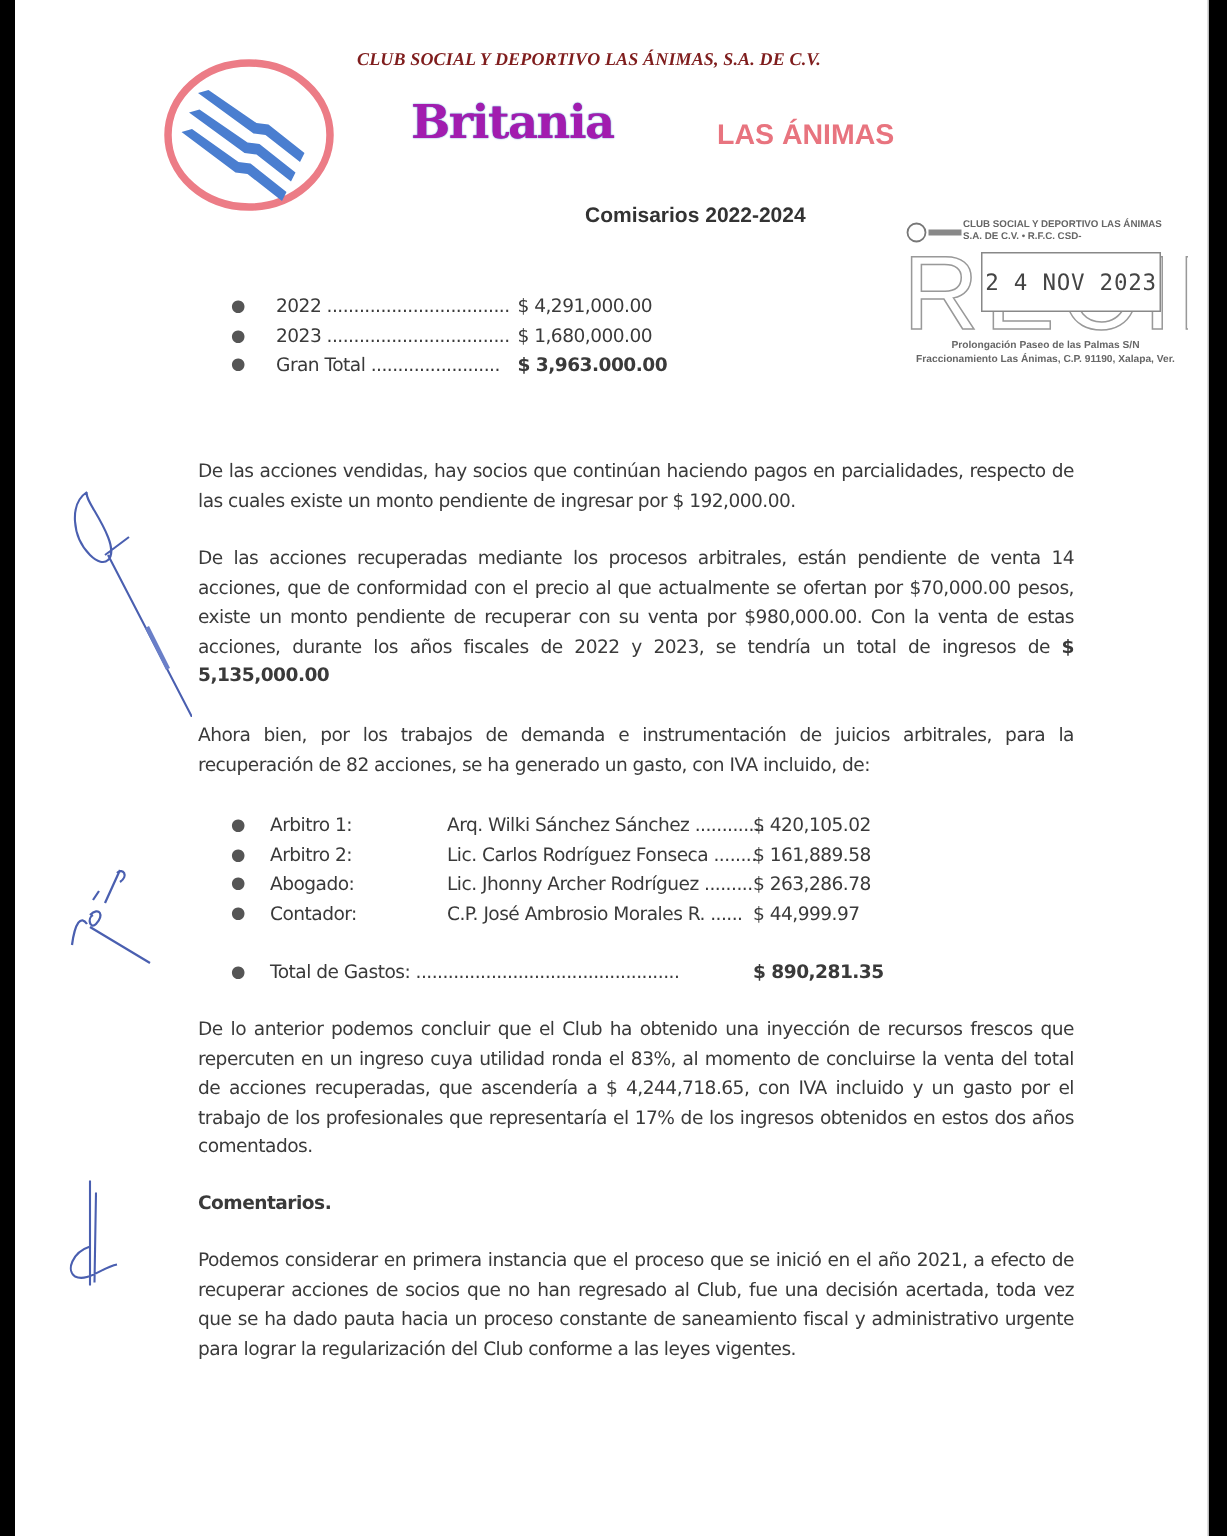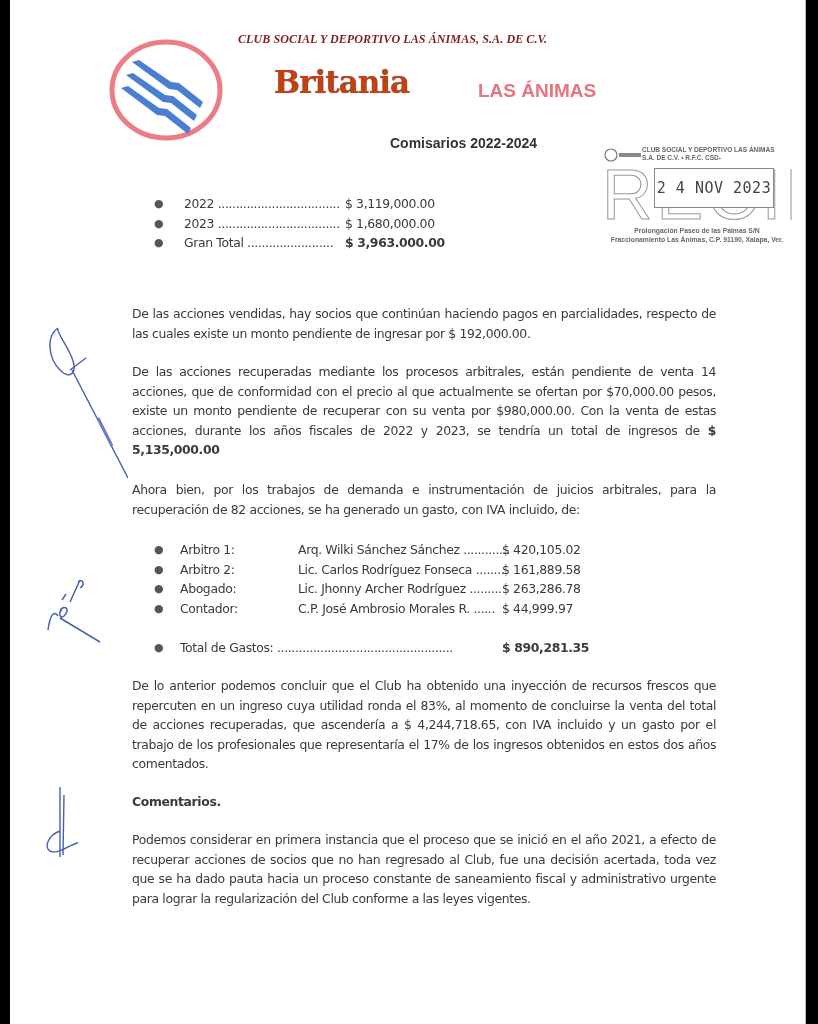--- a/index.html
+++ b/index.html
@@ -16,21 +16,21 @@
       font-family: "DejaVu Sans", sans-serif; font-size: 12.4px; color: #3a3a3a;
       letter-spacing: -0.35px; line-height: 19.5px; text-align: justify;
     }
     .logo { left: 97px; top: 38px; width: 118px; height: 104px; }
     .club-title {
       left: 228px; top: 32px; font-family: "Liberation Serif", serif; font-style: italic; font-weight: bold;
       font-size: 12px; color: #7f1d1d; white-space: nowrap; letter-spacing: 0.1px;
     }
     .brand {
       left: 264px; top: 64px; font-family: "DejaVu Serif", serif; font-weight: bold; font-size: 31px;
-      color: #c2410c; letter-spacing: -1px; white-space: nowrap;
+      color: #a21caf; letter-spacing: -1px; white-space: nowrap;
       text-shadow: 0 0 1px #2a6ab8;
     }
     .brand-sub {
       left: 468px; top: 80px; font-family: "Liberation Sans", sans-serif; font-weight: bold; font-size: 19px;
       color: #e8747f; white-space: nowrap;
     }
     .doc-title {
       left: 380px; top: 135px; font-family: "Liberation Sans", sans-serif; font-weight: bold; font-size: 14px;
       color: #333; white-space: nowrap;
     }
@@ -106,21 +106,21 @@
     <div class="stamp-bottom">
       <div>Prolongación Paseo de las Palmas S/N</div>
       <div>Fraccionamiento Las Ánimas, C.P. 91190, Xalapa, Ver.</div>
     </div>
   </div>
 
   <div class="abs summary body-text">
     <div class="sum-row">
       <span class="bullet">●</span>
       <span class="sum-dots">2022 ..................................</span>
-      <span class="sum-value">$ 3,119,000.00</span>
+      <span class="sum-value">$ 4,291,000.00</span>
     </div>
     <div class="sum-row">
       <span class="bullet">●</span>
       <span class="sum-dots">2023 ..................................</span>
       <span class="sum-value">$ 1,680,000.00</span>
     </div>
     <div class="sum-row">
       <span class="bullet">●</span>
       <span class="sum-dots">Gran Total  ........................</span>
       <span class="sum-value bold">$ 3,963.000.00</span>

